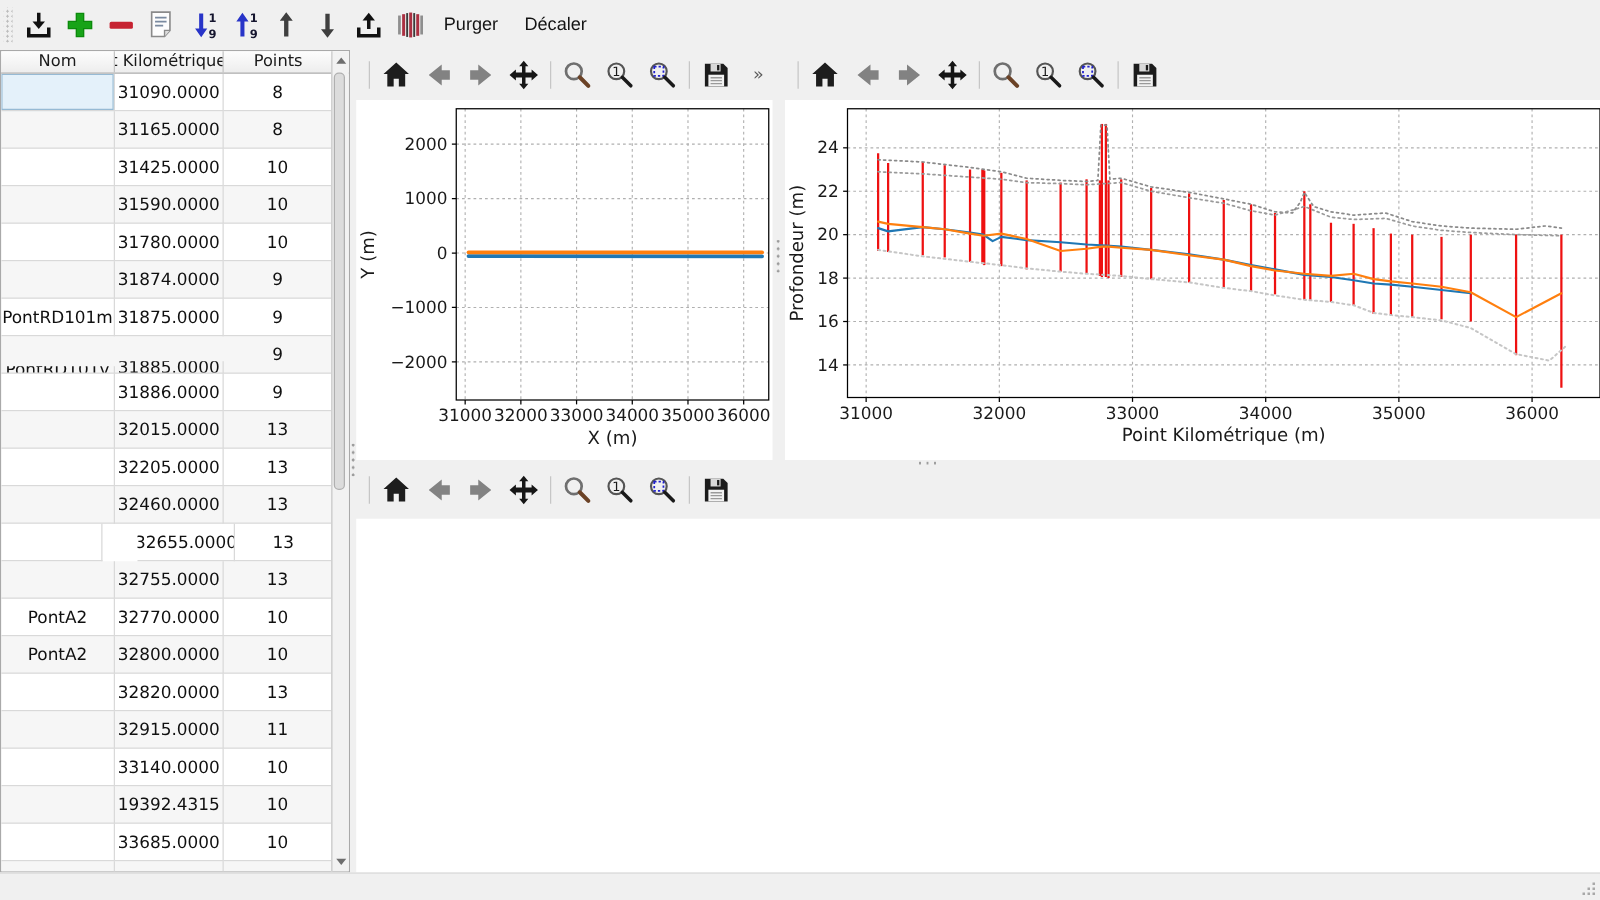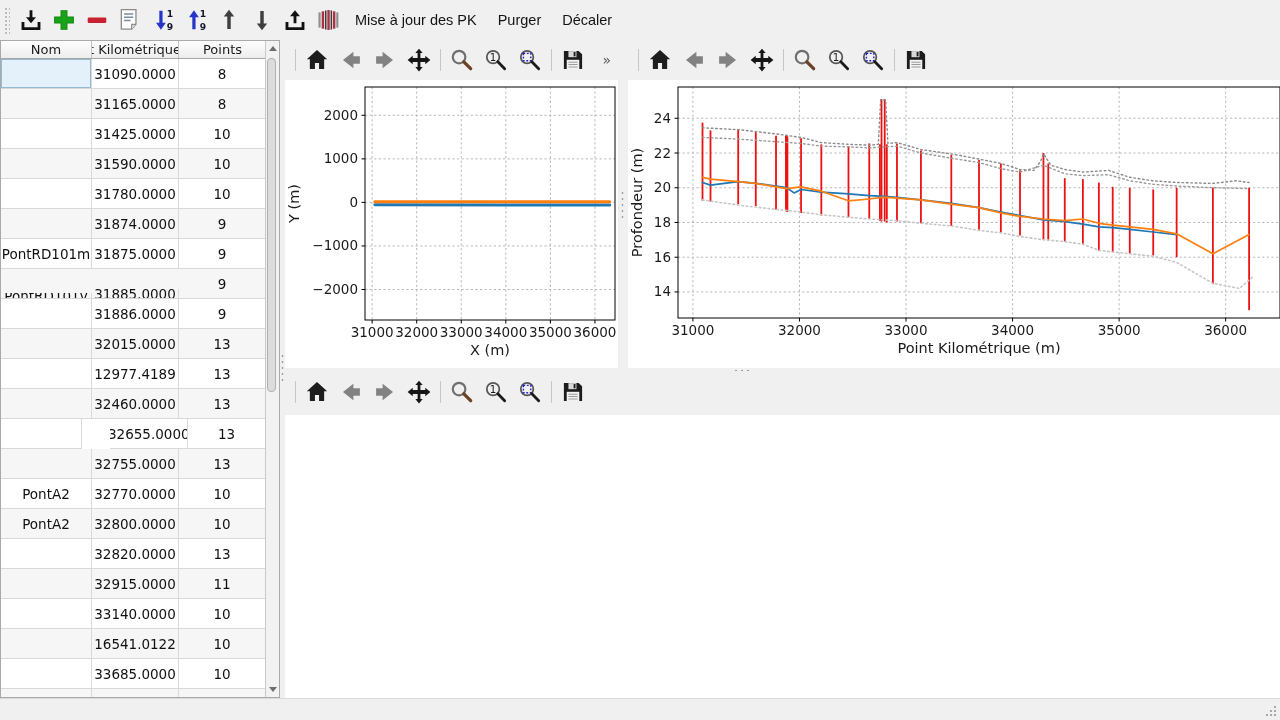--- a/index.html
+++ b/index.html
@@ -155,21 +155,20 @@
             <rect x="6.2" y="4" width="2.2" height="16" fill="#ab3042"></rect>
             <rect x="9.2" y="3.2" width="1.4" height="17.6" fill="#3a3a3a"></rect>
             <rect x="11.4" y="2.8" width="2.2" height="18.4" fill="#ab3042"></rect>
             <rect x="14.4" y="3.2" width="1.4" height="17.6" fill="#3a3a3a"></rect>
             <rect x="16.6" y="4" width="2.2" height="16" fill="#ab3042"></rect>
             <rect x="19.6" y="5" width="2" height="14" fill="#8f8f8f"></rect>
           </svg>
         </span>
       </button>
     </span>
-  <button class="tbtn text">Mise à jour des PK</button>
   <button class="tbtn text">Purger</button>
   <button class="tbtn text">Décaler</button>
 </div>
 
 <div id="table-panel" class="abs">
   <div id="table-header">
     <div class="th" style="width:91px">Nom</div>
     <div class="th" style="width:87px">t Kilométrique</div>
     <div class="th" style="width:87px;border-right:none">Points</div>
   </div>
@@ -219,21 +218,21 @@
         <div class="tcell" style="width: 87px;">31886.0000</div>
         <div class="tcell" style="width: 87px;">9</div>
       </div>
       <div class="trow alt">
         <div class="tcell" style="width: 91px;"></div>
         <div class="tcell" style="width: 87px;">32015.0000</div>
         <div class="tcell" style="width: 87px;">13</div>
       </div>
       <div class="trow">
         <div class="tcell" style="width: 91px;"></div>
-        <div class="tcell" style="width: 87px;">12977.4189</div>
+        <div class="tcell" style="width: 87px;">32205.0000</div>
         <div class="tcell" style="width: 87px;">13</div>
       </div>
       <div class="trow alt">
         <div class="tcell" style="width: 91px;"></div>
         <div class="tcell" style="width: 87px;">32460.0000</div>
         <div class="tcell" style="width: 87px;">13</div>
       </div>
       <div class="trow">
         <div class="tcell" style="width: 91px;"></div>
         <div class="tcell" style="width: 87px; margin-left: 28px;">32655.0000</div>
@@ -264,21 +263,21 @@
         <div class="tcell" style="width: 87px;">32915.0000</div>
         <div class="tcell" style="width: 87px;">11</div>
       </div>
       <div class="trow">
         <div class="tcell" style="width: 91px;"></div>
         <div class="tcell" style="width: 87px;">33140.0000</div>
         <div class="tcell" style="width: 87px;">10</div>
       </div>
       <div class="trow alt">
         <div class="tcell" style="width: 91px;"></div>
-        <div class="tcell" style="width: 87px;">16541.0122</div>
+        <div class="tcell" style="width: 87px;">19392.4315</div>
         <div class="tcell" style="width: 87px;">10</div>
       </div>
       <div class="trow">
         <div class="tcell" style="width: 91px;"></div>
         <div class="tcell" style="width: 87px;">33685.0000</div>
         <div class="tcell" style="width: 87px;">10</div>
       </div>
       <div class="trow alt">
         <div class="tcell" style="width: 91px;"></div>
         <div class="tcell" style="width: 87px;"></div>

